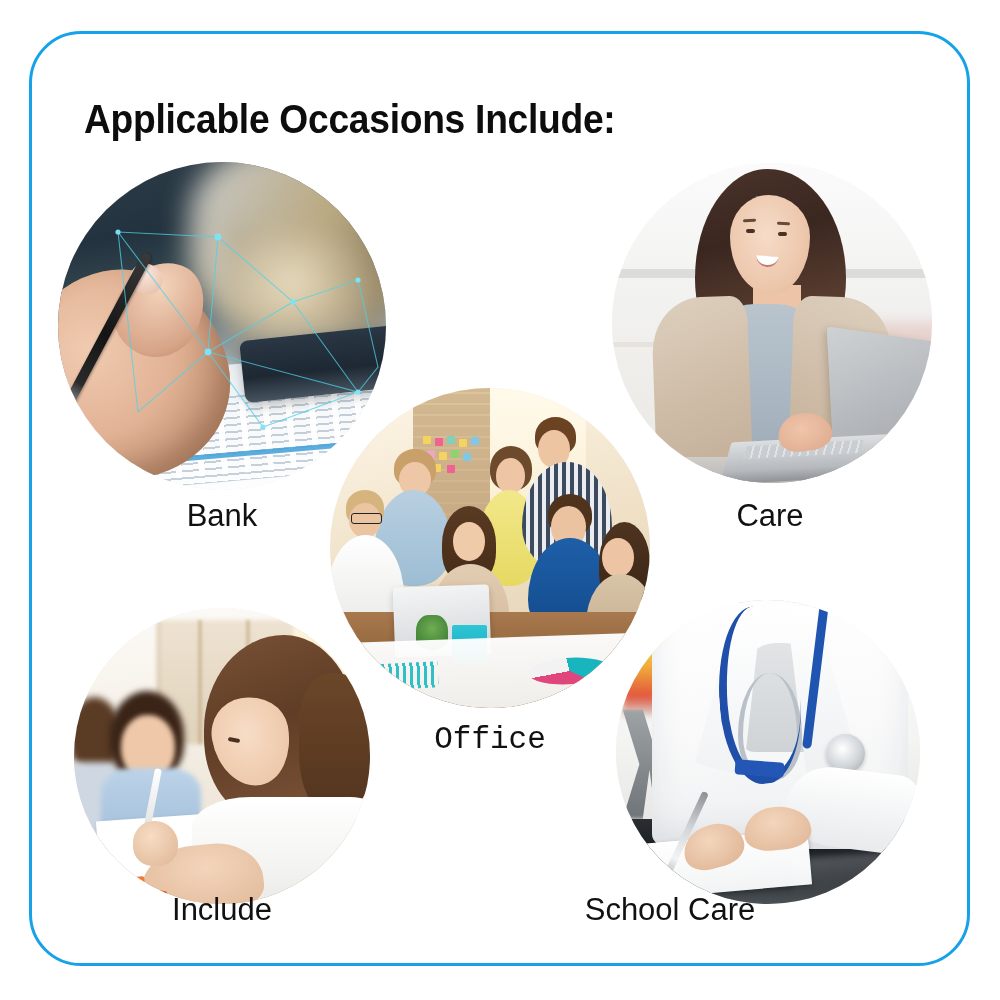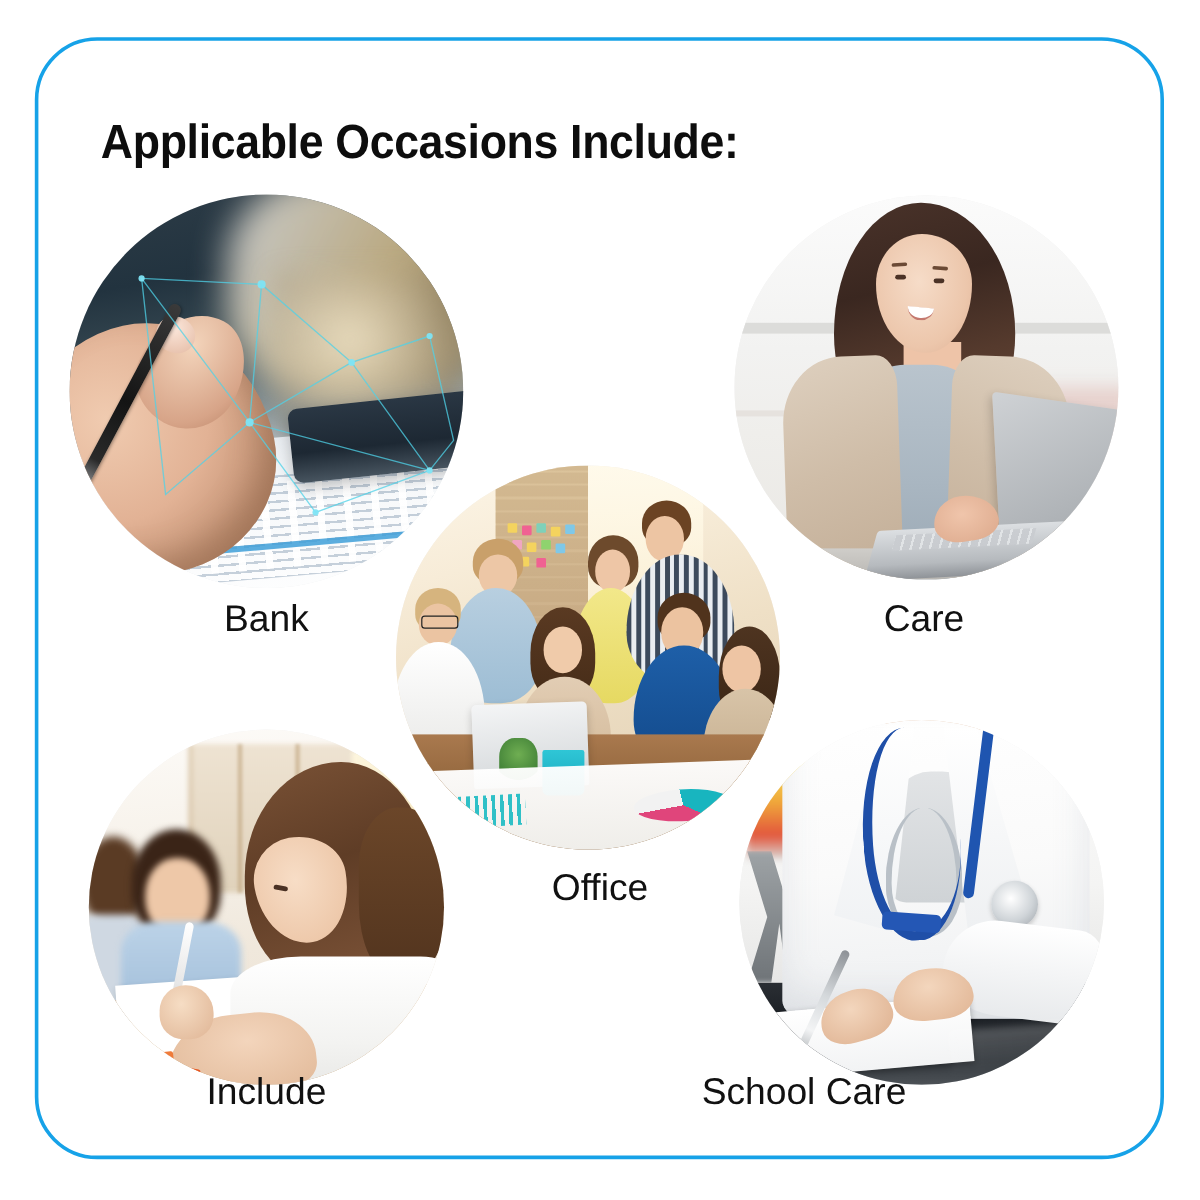--- a/index.html
+++ b/index.html
@@ -635,21 +635,21 @@
 
       <div class="off-table"></div>
       <div class="off-laptop"></div>
       <div class="off-plant"></div>
       <div class="off-cup"></div>
       <div class="off-papers"></div>
       <div class="off-bars"></div>
       <div class="off-chartpie"></div>
     </div>
   </div>
-  <div class="lbl" style="left:400px; top:722px; width:200px;">Office</div>
+  <div class="lbl" style="left:390px; top:722px; width:200px;font-family:Liberation Mono, monospace;">Office</div>
 
   <div class="circle" id="c-school">
     <div class="scene">
       <div class="sch-bg"></div>
       <div class="sch-shelf"></div>
       <div class="sch-shelf-div" style="left:42%;"></div>
       <div class="sch-shelf-div" style="left:58%;"></div>
       <div class="sch-poster"></div>
       <div class="sch-kid2-hair"></div>
       <div class="sch-kid2-shirt"></div>

